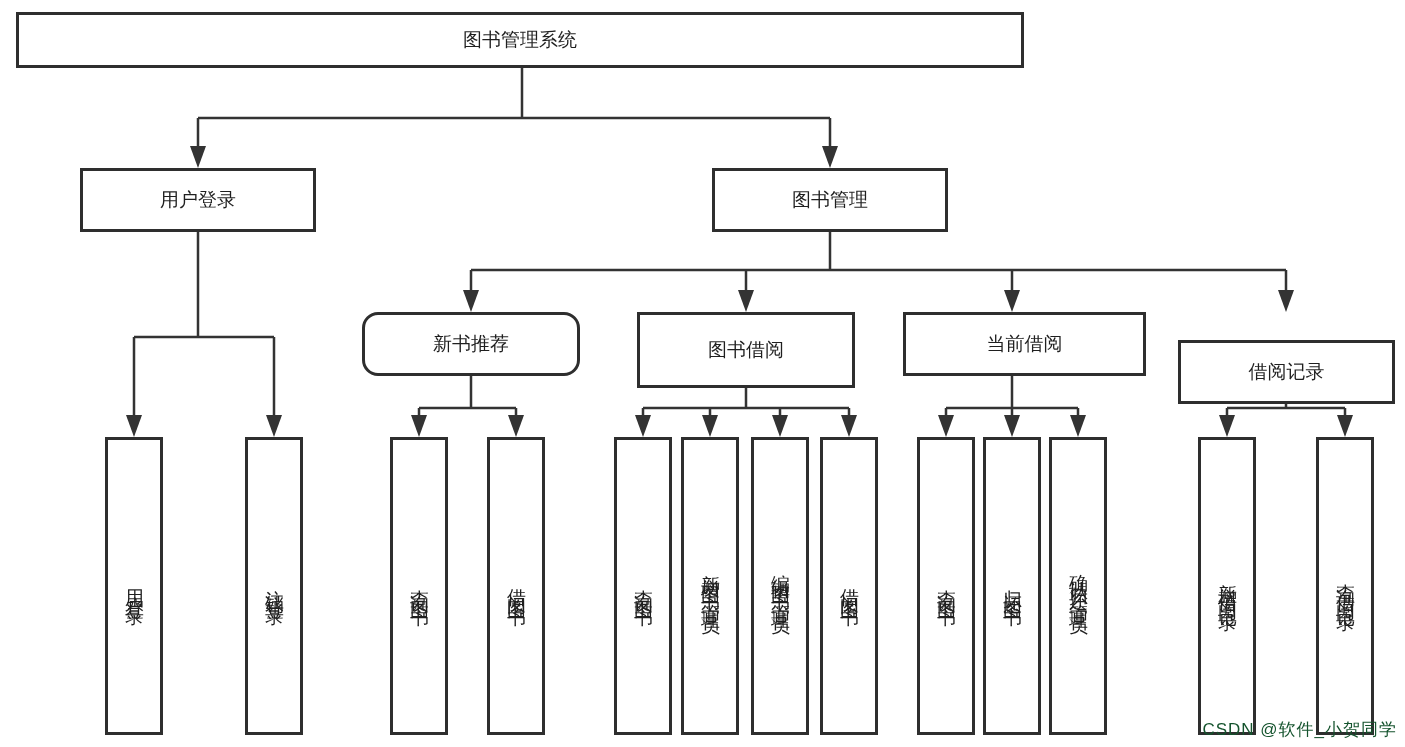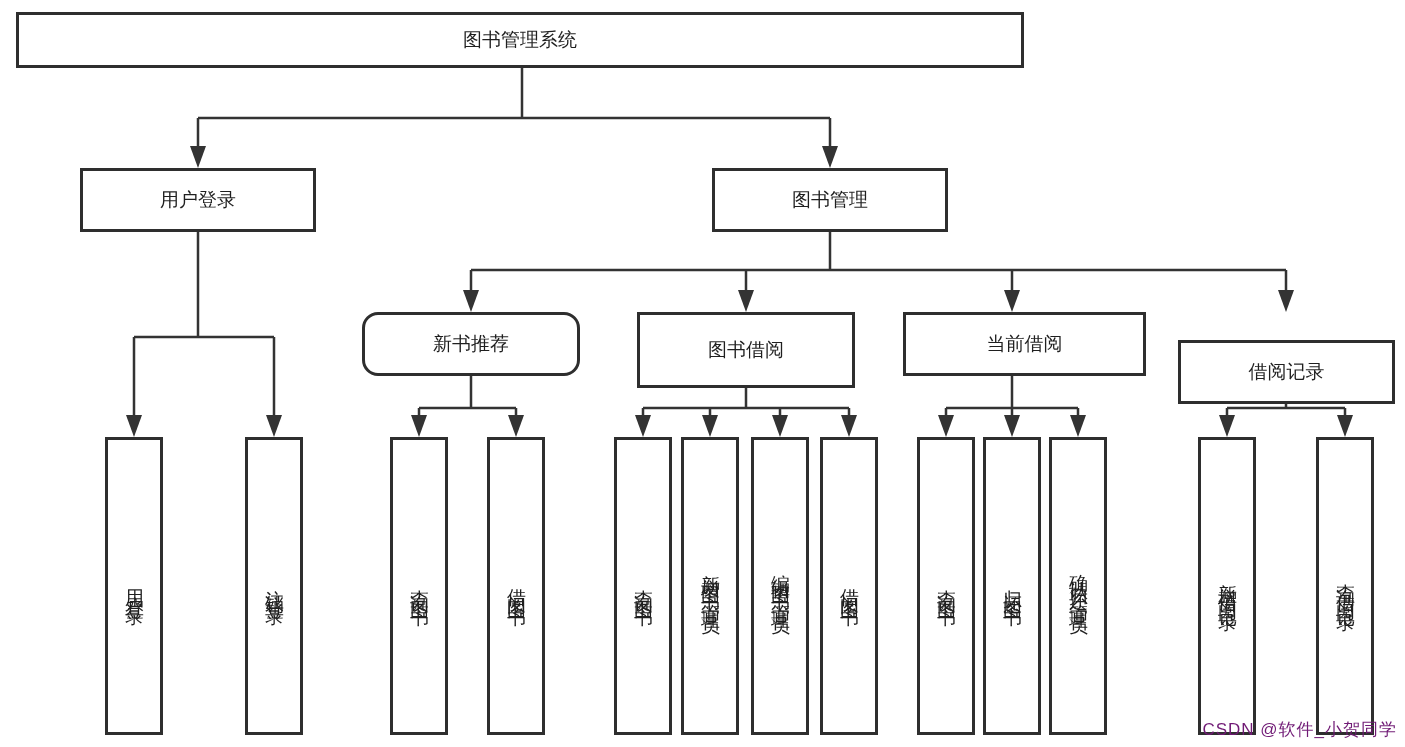--- a/index.html
+++ b/index.html
@@ -46,21 +46,21 @@
   .node.v {
     writing-mode: vertical-rl;
     text-orientation: mixed;
     letter-spacing: 6px;
   }
   .watermark {
     position: absolute;
     right: 8px;
     bottom: 6px;
     font-size: 17px;
-    color: #701a75;
+    color: #14532d;
     letter-spacing: 1px;
     white-space: nowrap;
   }
 </style>
 </head>
 <body>
 
 <div class="stage">
 
   <svg class="connectors" viewBox="0 0 1405 747" xmlns="http://www.w3.org/2000/svg">

